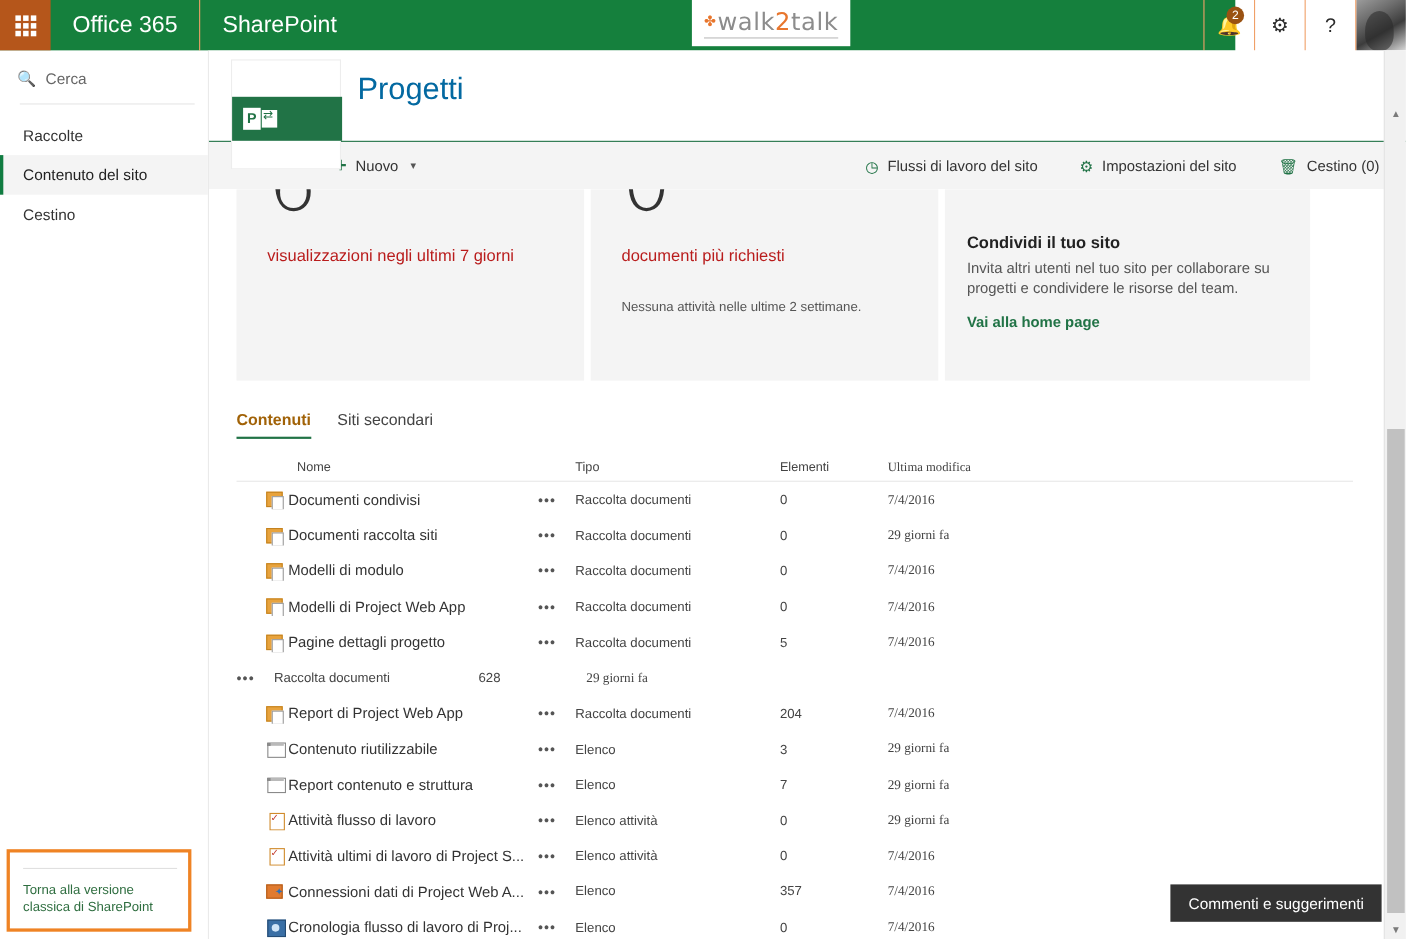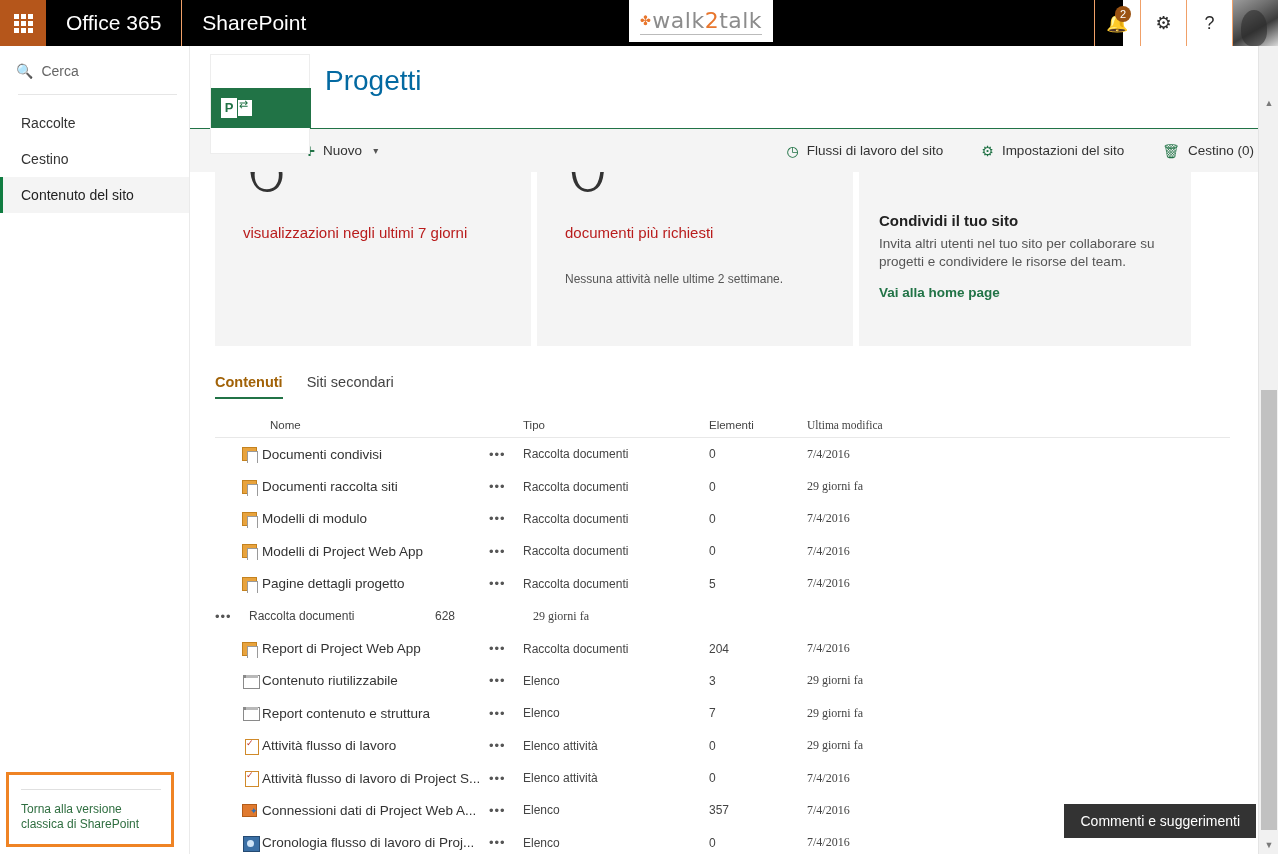--- a/index.html
+++ b/index.html
@@ -7,21 +7,21 @@
     width: 1278px; height: 854px;
     font-family: "Liberation Sans", sans-serif;
     background: #ffffff;
     overflow: hidden;
   }
 
   
   #suite-bar {
     position: absolute; top: 0; left: 0;
     width: 1123px; height: 46px;
-    background: #000000;
+    background: #15803d;
     display: flex; align-items: stretch;
   }
   .waffle-cell {
     width: 46px; height: 46px;
     background: #b5561b;
     display: flex; align-items: center; justify-content: center;
     cursor: pointer;
   }
   .waffle-grid {
     display: grid;
@@ -325,25 +325,25 @@
 
 <div id="left-nav">
   <div class="search-row">
     <span class="mag">🔍</span>
     <span class="ph">Cerca</span>
   </div>
   <div class="nav-sep"></div>
   <div class="nav-item">
     <span>Raccolte</span>
   </div>
+  <div class="nav-item selected">
+    <span>Contenuto del sito</span>
+  </div>
   <div class="nav-item">
     <span>Cestino</span>
-  </div>
-  <div class="nav-item selected">
-    <span>Contenuto del sito</span>
   </div>
 
   <div id="classic-link">
     <div class="rule"></div>
     <a>Torna alla versione classica di SharePoint</a>
   </div>
 </div>
 
 <div id="main">
 
@@ -513,21 +513,21 @@
               <span>Attività flusso di lavoro</span>
             </div>
             <div class="c-dots"><span class="dots">•••</span></div>
             <div class="c-type">Elenco attività</div>
             <div class="c-items">0</div>
             <div class="c-mod">29 giorni fa</div>
           </div>
           <div class="trow">
             <div class="c-name">
               <span class="ricon task"></span>
-              <span>Attività flusso di lavoro di Project S...</span>
+              <span>Attività ultimi di lavoro di Project S...</span>
             </div>
             <div class="c-dots"><span class="dots">•••</span></div>
             <div class="c-type">Elenco attività</div>
             <div class="c-items">0</div>
             <div class="c-mod">7/4/2016</div>
           </div>
           <div class="trow">
             <div class="c-name">
               <span class="ricon dataconn"></span>
               <span>Connessioni dati di Project Web A...</span>

